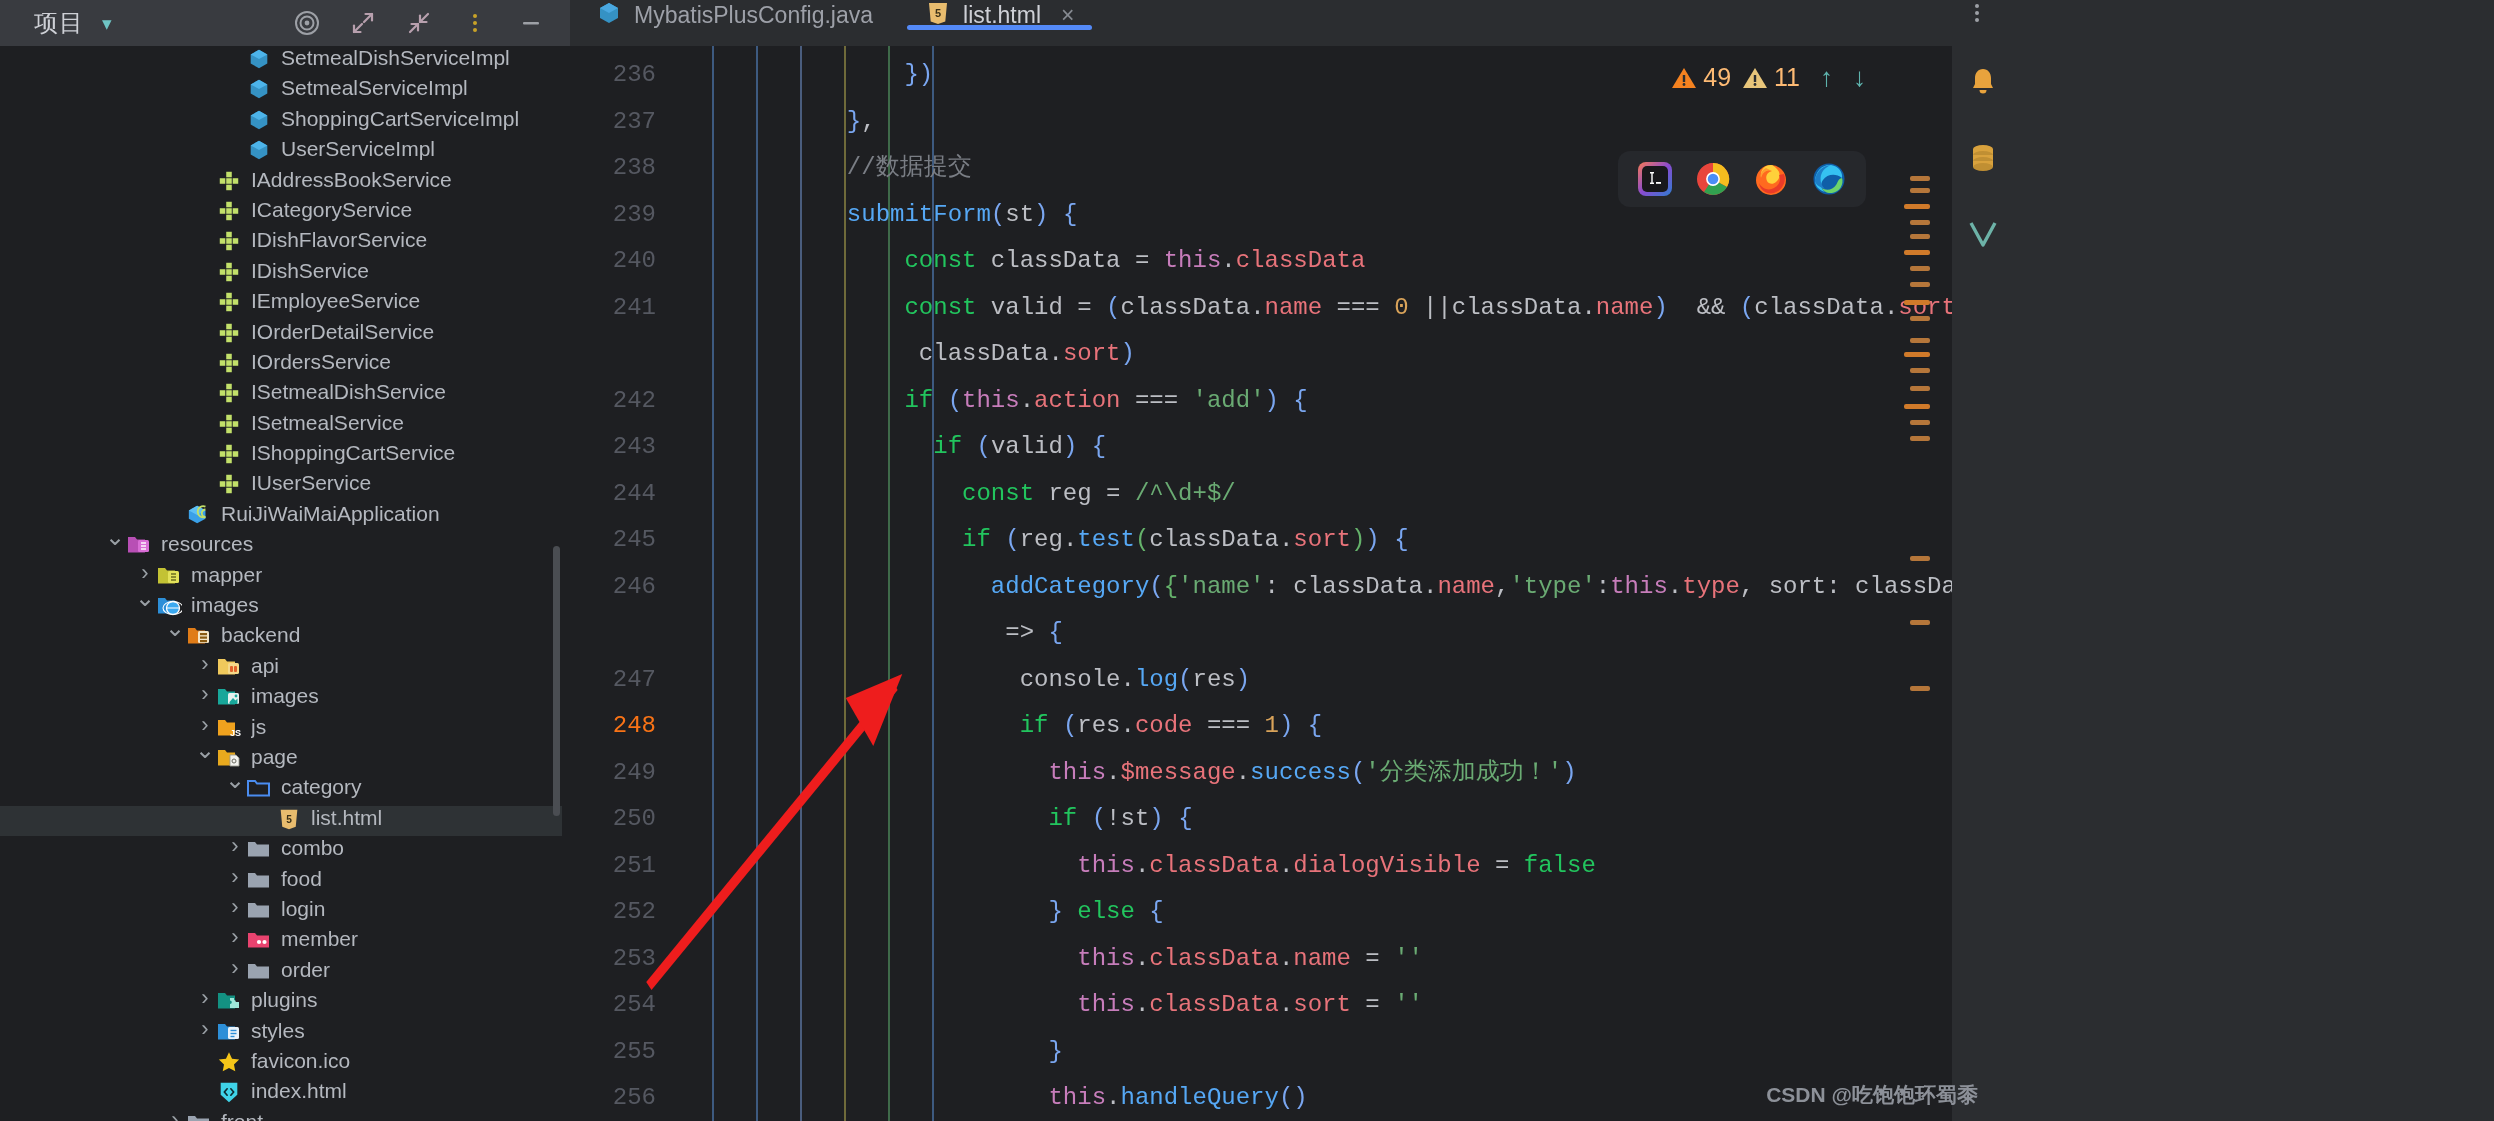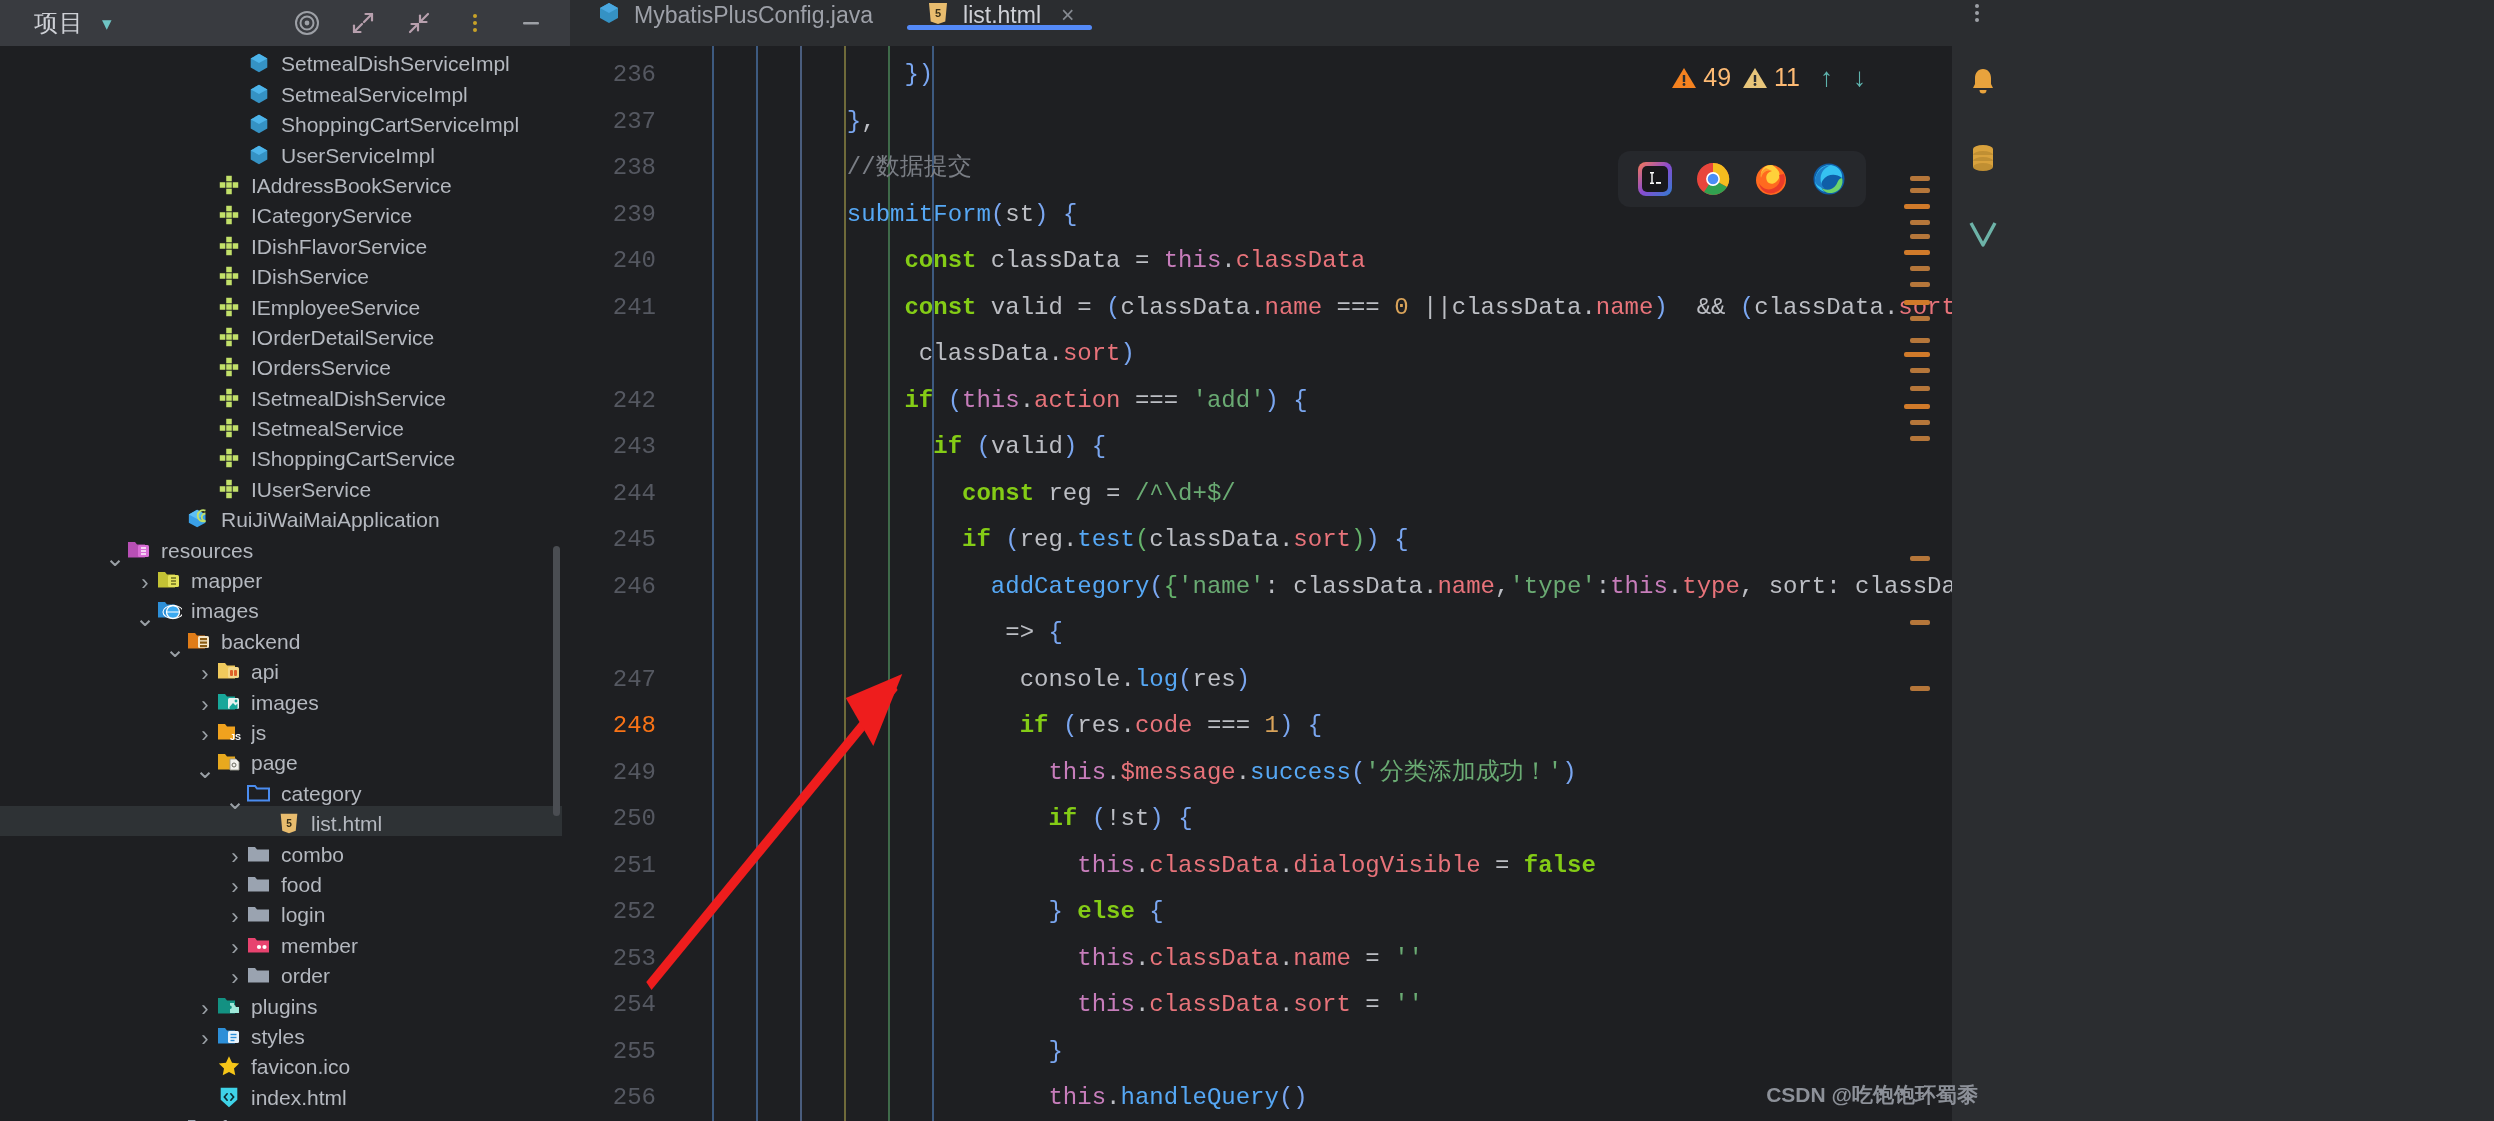--- a/index.html
+++ b/index.html
@@ -26,21 +26,21 @@
       background:#548af7; border-radius:3px; }
   .tab .tclose { color:#868a91; font-size:23px; margin-left:8px; }
 
   .tb-dots { margin-left:auto; display:flex; align-items:center; padding-right:24px; }
 
   
   .body { flex:1; display:flex; min-height:0; }
 
   
   .tree { width:562px; background:#1e1f22; position:relative; overflow:hidden; flex:0 0 562px; }
-  .trow { height:30.4px; display:flex; align-items:flex-end; white-space:nowrap; font-size:21px; color:#b4b8bf; }
+  .trow { height:30.4px; display:flex; align-items:flex-start; white-space:nowrap; font-size:21px; color:#b4b8bf; }
   .trow.sel { background:#2e3235; }
   .trow .arrow { width:22px; flex:0 0 22px; text-align:center; color:#9aa0a6; font-size:17px; }
   .trow .arrow.none { visibility:hidden; }
   .trow .ico { width:26px; height:26px; flex:0 0 26px; margin-right:9px; display:flex; align-items:center; justify-content:center; }
   .trow .lbl { overflow:hidden; text-overflow:clip; }
   .tscroll { position:absolute; right:2px; top:500px; width:7px; height:270px; background:#4a4d52; border-radius:4px; }
 
   
   svg.fi { display:block; }
 
@@ -53,21 +53,21 @@
 
   .codearea { flex:1; position:relative; overflow:hidden; padding-top:6px; }
   .cline { height:46.5px; line-height:46.5px; font-family:"Liberation Mono", monospace; font-size:24px;
            white-space:pre; color:#bcbec4; position:relative; }
 
   
   .guides { position:absolute; top:0; left:0; bottom:0; width:100%; pointer-events:none; }
   .gl { position:absolute; top:0; bottom:0; width:2px; }
 
   
-  .kw      { color:#84cc16;font-weight:bold; }
+  .kw      { color:#22c55e; }
   .this    { color:#c77dbb; }
   .fn      { color:#56a8f5; }
   .prop    { color:#e8737a; }
   .str     { color:#6aab73; }
   .num     { color:#d9a35a; }
   .cmt     { color:#7a7e85; }
   .plain   { color:#bcbec4;margin-top:16px; }
   .brgrn   { color:#65b26b; }
   .brblu   { color:#7aa6f0; }
 

